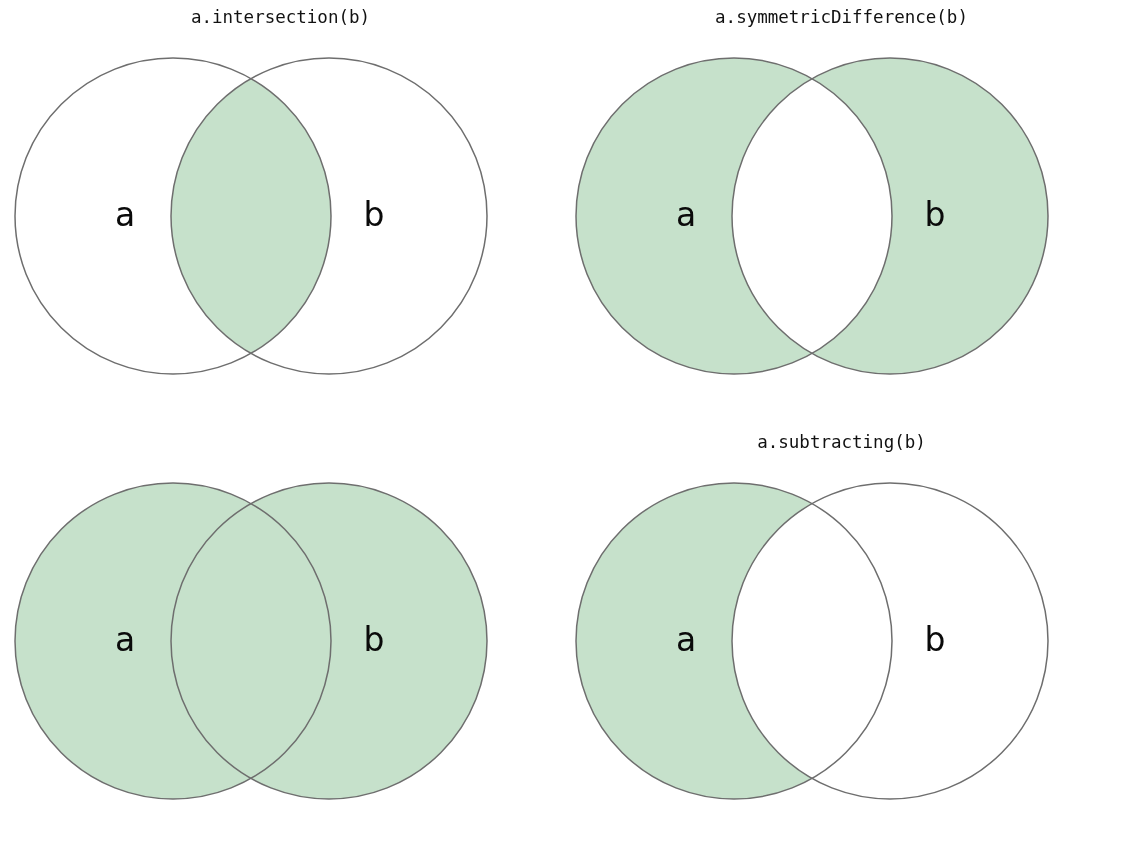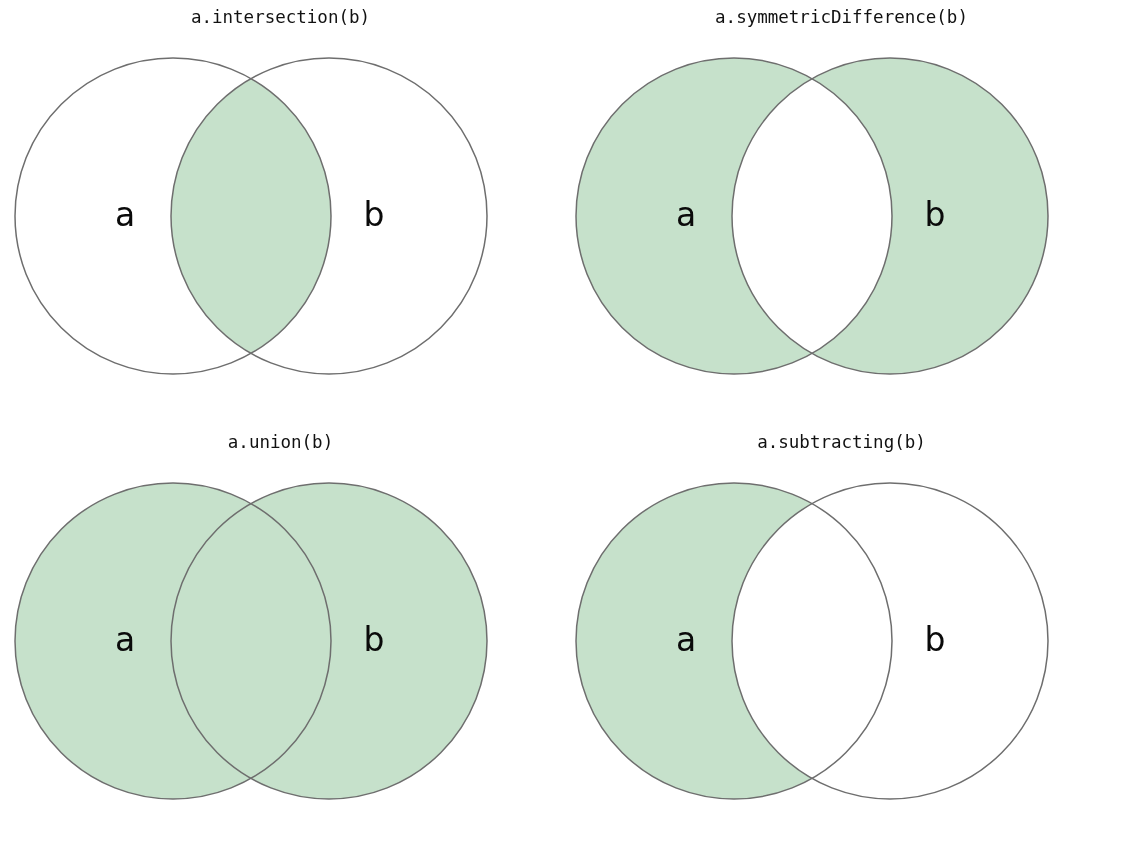--- a/index.html
+++ b/index.html
@@ -97,21 +97,20 @@
         <rect x="0" y="0" width="561" height="425" fill="#c6e1cb" mask="url(#maskSym)"></rect>
       </g>
       <circle cx="173" cy="216" r="158" fill="none" stroke="#6e6e6e" stroke-width="1.5"></circle>
       <circle cx="329" cy="216" r="158" fill="none" stroke="#6e6e6e" stroke-width="1.5"></circle>
       <text class="set-label" x="125" y="214">a</text>
       <text class="set-label" x="374" y="214">b</text>
     </svg>
   </div>
 
   <div class="venn-panel" style="left:0px; top:425px;">
-    <div class="panel-title">a.union(b)</div>
     <svg class="venn-svg" width="561" height="425" viewBox="0 0 561 425">
       <g>
         <circle cx="173" cy="216" r="158" fill="#c6e1cb" stroke="none"></circle>
         <circle cx="329" cy="216" r="158" fill="#c6e1cb" stroke="none"></circle>
       </g>
       <circle cx="173" cy="216" r="158" fill="none" stroke="#6e6e6e" stroke-width="1.5"></circle>
       <circle cx="329" cy="216" r="158" fill="none" stroke="#6e6e6e" stroke-width="1.5"></circle>
       <text class="set-label" x="125" y="214">a</text>
       <text class="set-label" x="374" y="214">b</text>
     </svg>

